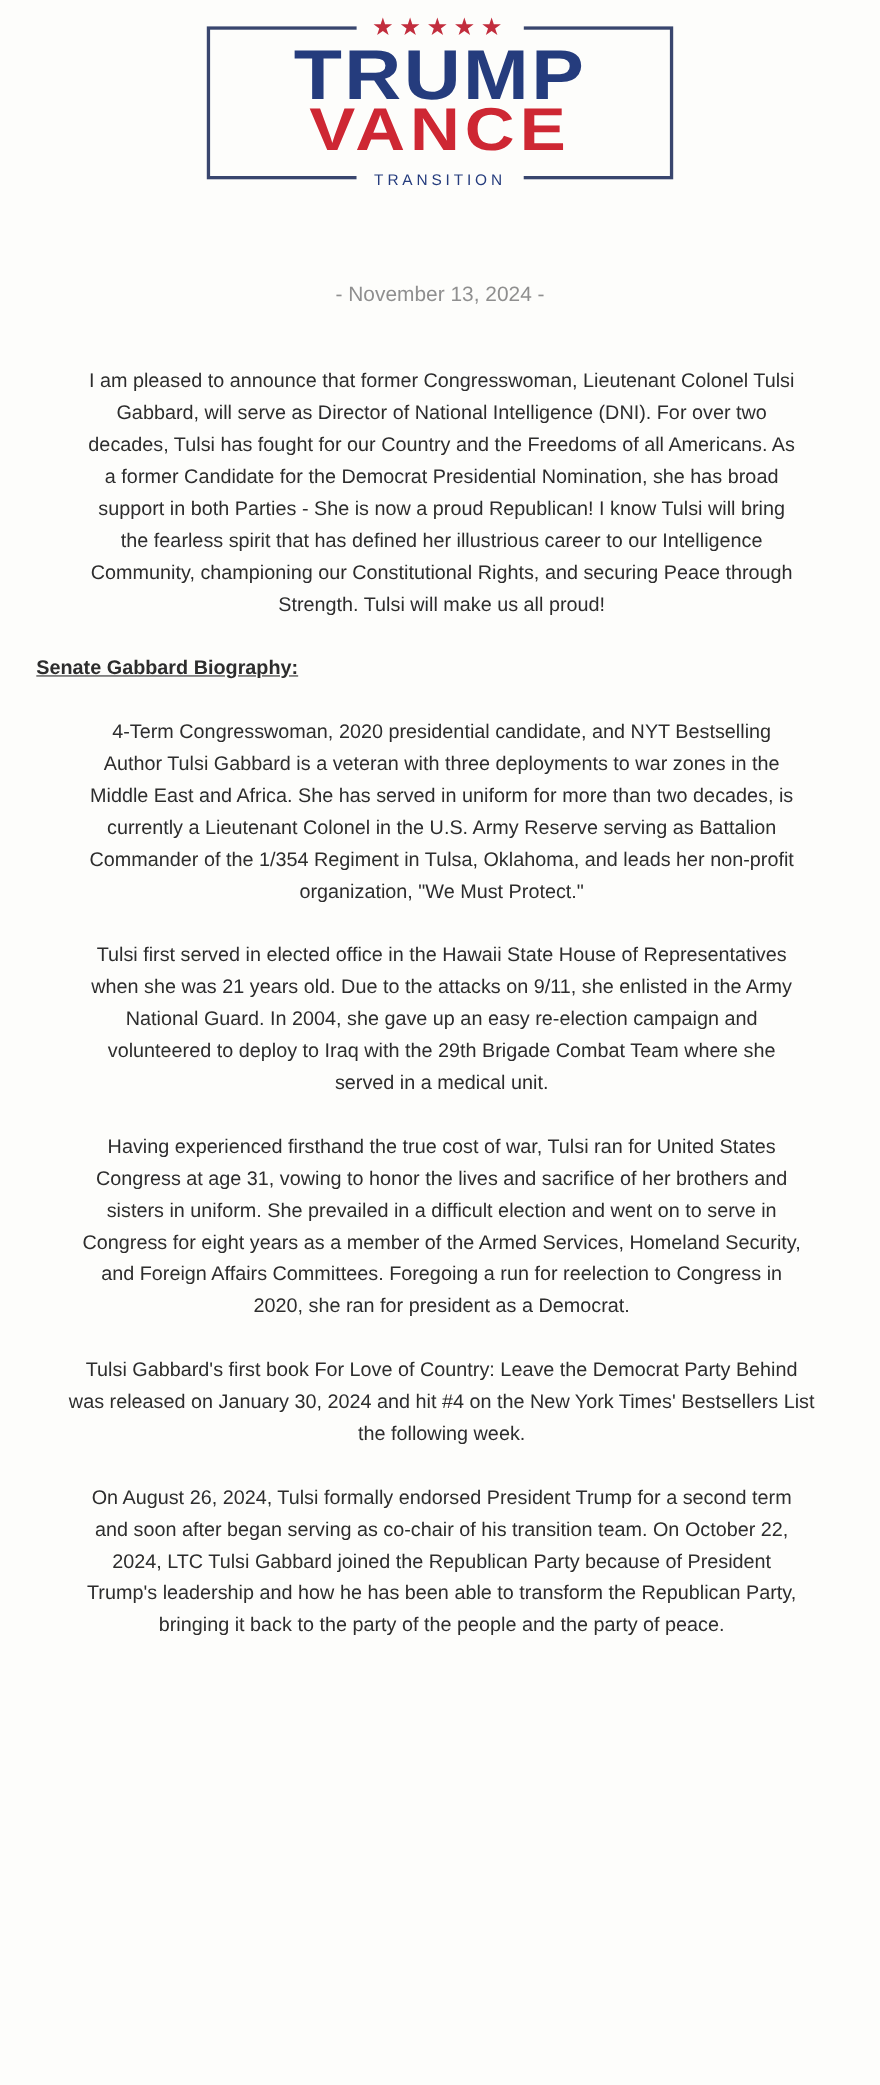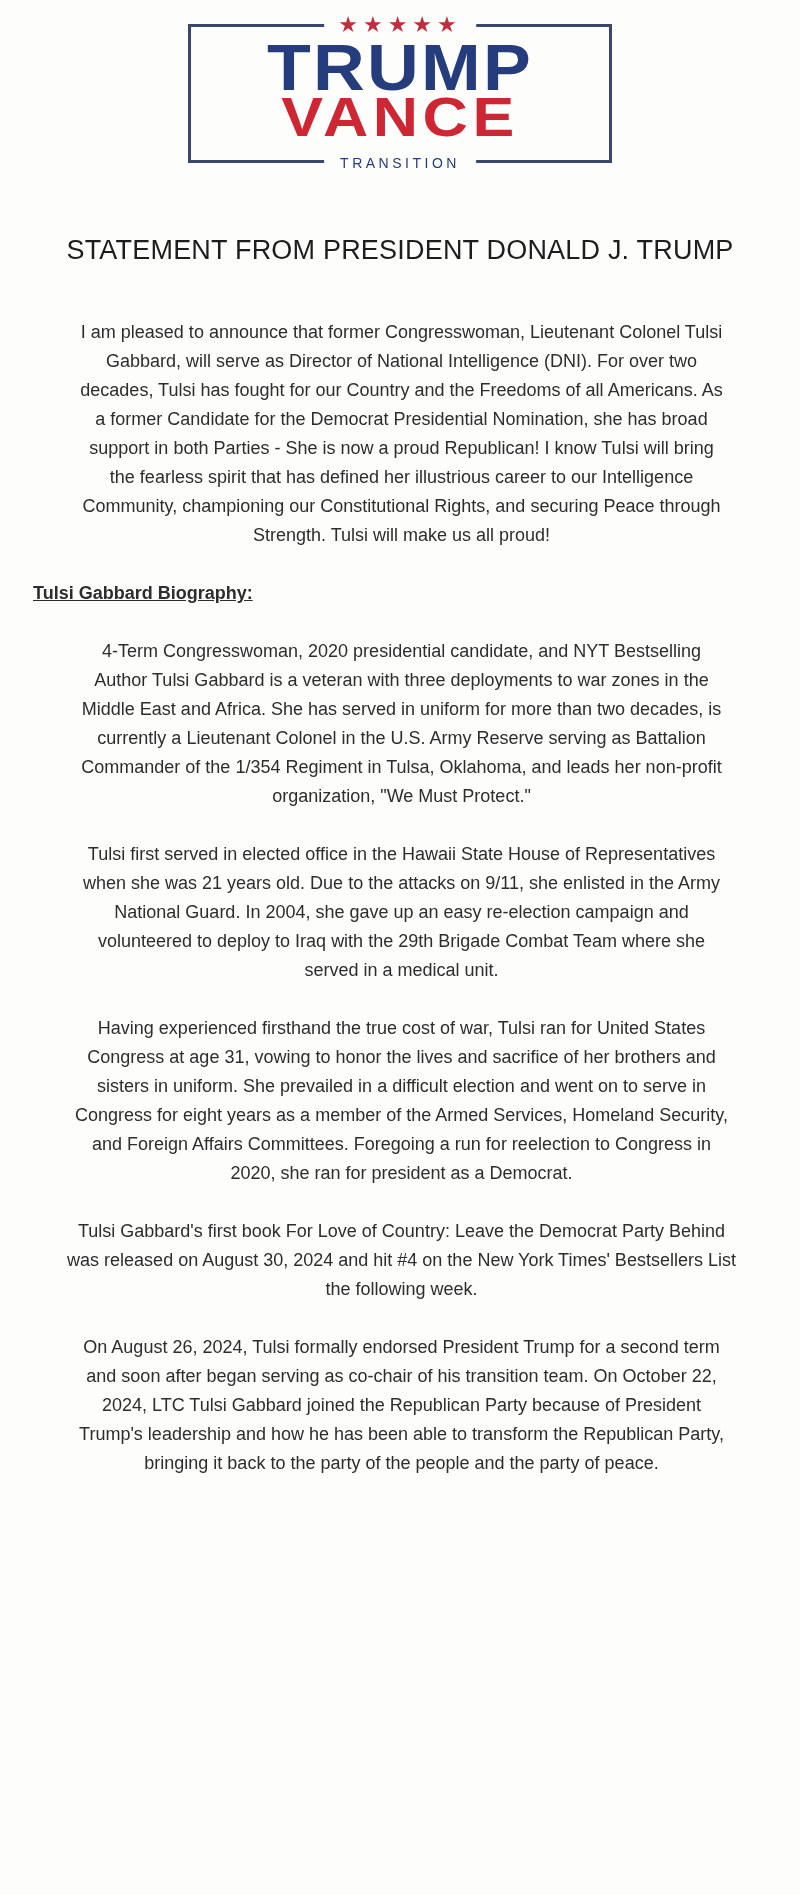--- a/index.html
+++ b/index.html
@@ -118,54 +118,54 @@
 
 <div class="page">
 
   <div class="logo">
     <div class="logo-stars">★★★★★</div>
     <div class="logo-trump">TRUMP</div>
     <div class="logo-vance">VANCE</div>
     <div class="logo-transition">TRANSITION</div>
   </div>
 
+  <div class="date-line">- November 13, 2024 -</div>
 
-  <div class="title">STATEMENT FROM PRESIDENT DONALD J. TRUMP</div>
 
   <div class="content">
     <p>I am pleased to announce that former Congresswoman, Lieutenant Colonel Tulsi
 Gabbard, will serve as Director of National Intelligence (DNI). For over two
 decades, Tulsi has fought for our Country and the Freedoms of all Americans. As
 a former Candidate for the Democrat Presidential Nomination, she has broad
 support in both Parties - She is now a proud Republican! I know Tulsi will bring
 the fearless spirit that has defined her illustrious career to our Intelligence
 Community, championing our Constitutional Rights, and securing Peace through
 Strength. Tulsi will make us all proud!</p>
 
-    <h2 class="bio-heading">Tulsi Gabbard Biography:</h2>
+    <h2 class="bio-heading">Senate Gabbard Biography:</h2>
 
     <p>4-Term Congresswoman, 2020 presidential candidate, and NYT Bestselling
 Author Tulsi Gabbard is a veteran with three deployments to war zones in the
 Middle East and Africa. She has served in uniform for more than two decades, is
 currently a Lieutenant Colonel in the U.S. Army Reserve serving as Battalion
 Commander of the 1/354 Regiment in Tulsa, Oklahoma, and leads her non-profit
 organization, "We Must Protect."</p>
     <p>Tulsi first served in elected office in the Hawaii State House of Representatives
 when she was 21 years old. Due to the attacks on 9/11, she enlisted in the Army
 National Guard. In 2004, she gave up an easy re-election campaign and
 volunteered to deploy to Iraq with the 29th Brigade Combat Team where she
 served in a medical unit.</p>
     <p>Having experienced firsthand the true cost of war, Tulsi ran for United States
 Congress at age 31, vowing to honor the lives and sacrifice of her brothers and
 sisters in uniform. She prevailed in a difficult election and went on to serve in
 Congress for eight years as a member of the Armed Services, Homeland Security,
 and Foreign Affairs Committees. Foregoing a run for reelection to Congress in
 2020, she ran for president as a Democrat.</p>
     <p>Tulsi Gabbard's first book For Love of Country: Leave the Democrat Party Behind
-was released on August 30, 2024 and hit #4 on the New York Times' Bestsellers List
+was released on January 30, 2024 and hit #4 on the New York Times' Bestsellers List
 the following week.</p>
     <p>On August 26, 2024, Tulsi formally endorsed President Trump for a second term
 and soon after began serving as co-chair of his transition team. On October 22,
 2024, LTC Tulsi Gabbard joined the Republican Party because of President
 Trump's leadership and how he has been able to transform the Republican Party,
 bringing it back to the party of the people and the party of peace.</p>
   </div>
 
 </div>
 

